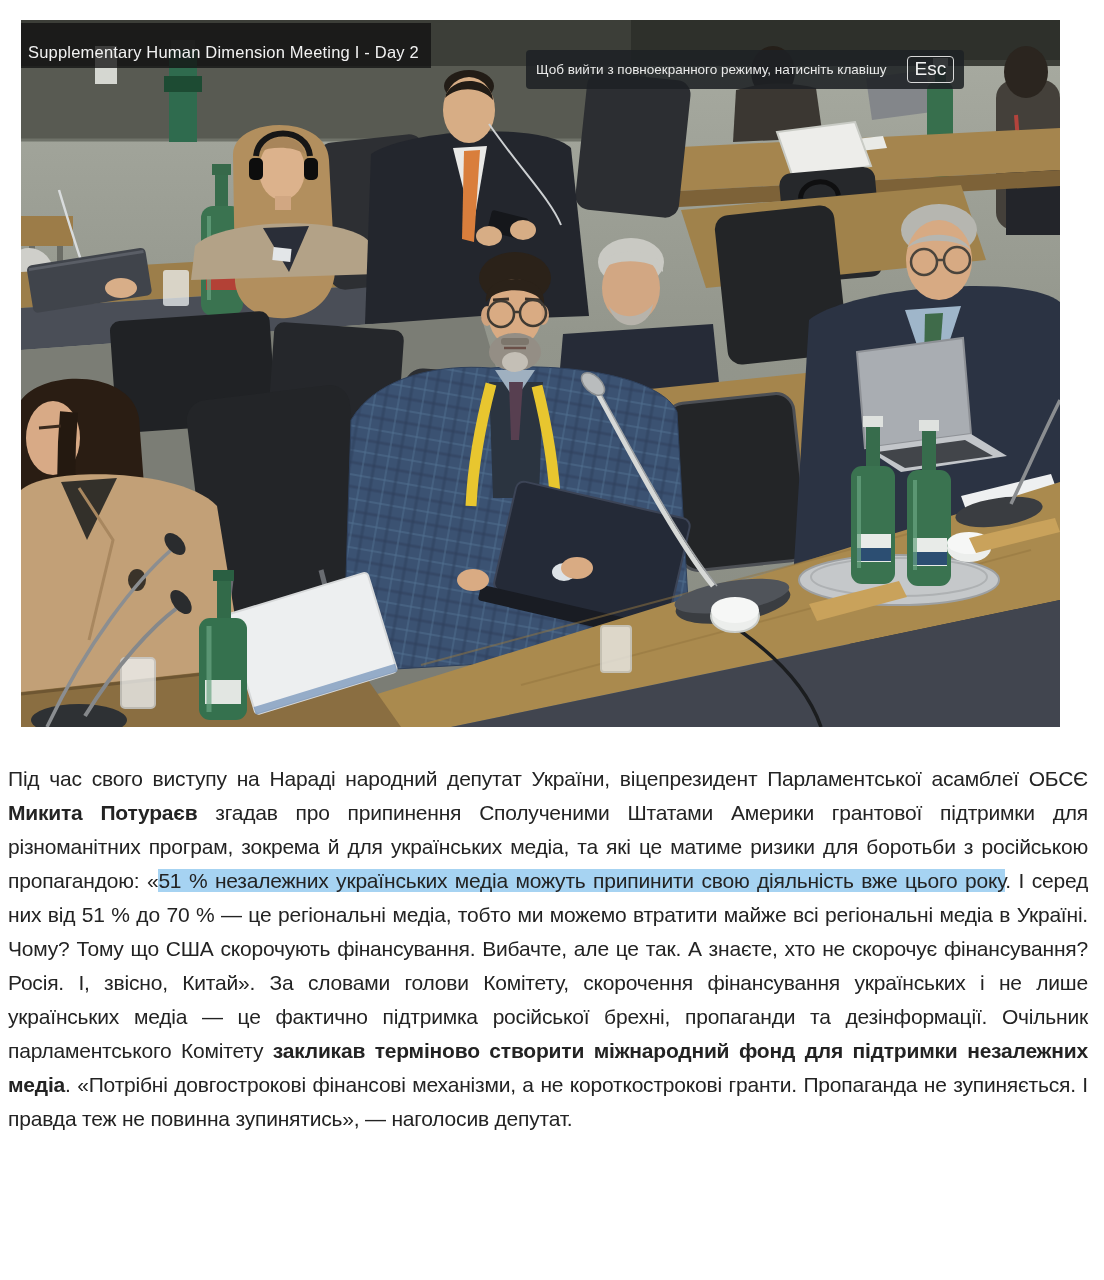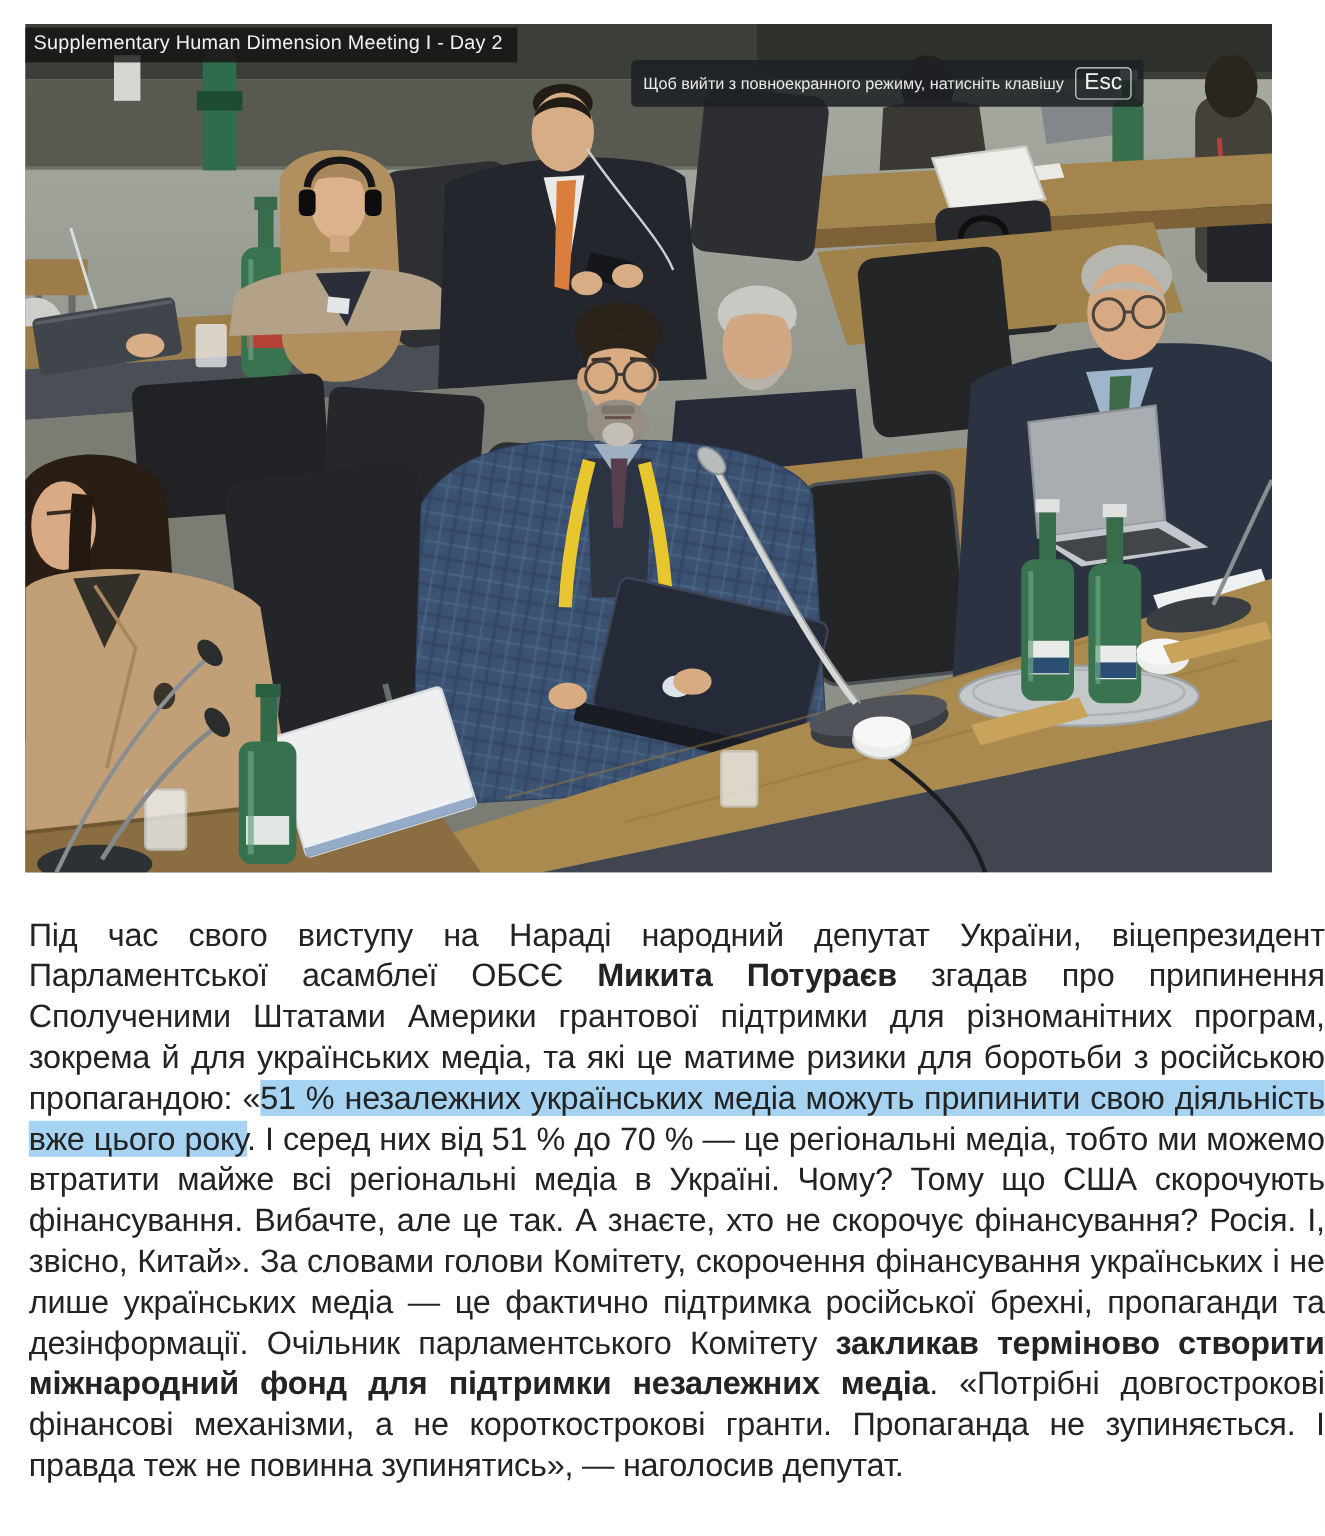--- a/index.html
+++ b/index.html
@@ -1,24 +1,24 @@
 <!DOCTYPE html>
 <html><head>
 <meta charset="utf-8">
 <style>
   html,body{margin:0;padding:0;background:#ffffff;}
   body{width:1104px;height:1280px;position:relative;font-family:"Liberation Sans",sans-serif;overflow:hidden;}
   .photo-wrap{position:absolute;left:21px;top:20px;width:1039px;height:707px;overflow:hidden;background:#8f928a;}
   .photo-wrap svg{display:block;width:100%;height:100%;}
   .caption{position:absolute;left:0;top:3px;background:rgba(18,18,18,.78);color:#f2f2f2;
-           font-size:16.5px;line-height:1.2;padding:4px 12px 5px 7px;letter-spacing:.2px;white-space:nowrap;}
+           font-size:16.5px;line-height:1.2;padding:20px 12px 5px 7px;letter-spacing:.2px;white-space:nowrap;}
   .tooltip{position:absolute;left:505px;top:30px;background:rgba(30,33,36,.88);color:#e9e9e9;
-           font-size:13.5px;padding:6px 10px;border-radius:4px;display:flex;align-items:center;gap:9px;white-space:nowrap;}
+           font-size:13.5px;padding:6px 10px;border-radius:4px;display:flex;align-items:center;gap:20px;white-space:nowrap;}
   .esc-key{border:1.5px solid #d9d9d9;border-radius:4px;padding:1px 7px 2px;font-size:19px;color:#f2f2f2;}
-  .article{position:absolute;left:24px;top:762px;width:1080px;font-size:27px;line-height:34px;
+  .article{position:absolute;left:8px;top:762px;width:1080px;font-size:21px;line-height:34px;
            text-align:justify;color:#232323;letter-spacing:-0.2px;}
   .seg-bold{font-weight:bold;}
   .seg-highlight{background:#a6d3f2;}
 </style>
 </head>
 <body>
 
 <div class="photo-wrap">
   <svg viewBox="0 0 1039 707" preserveAspectRatio="none">
     <defs>

